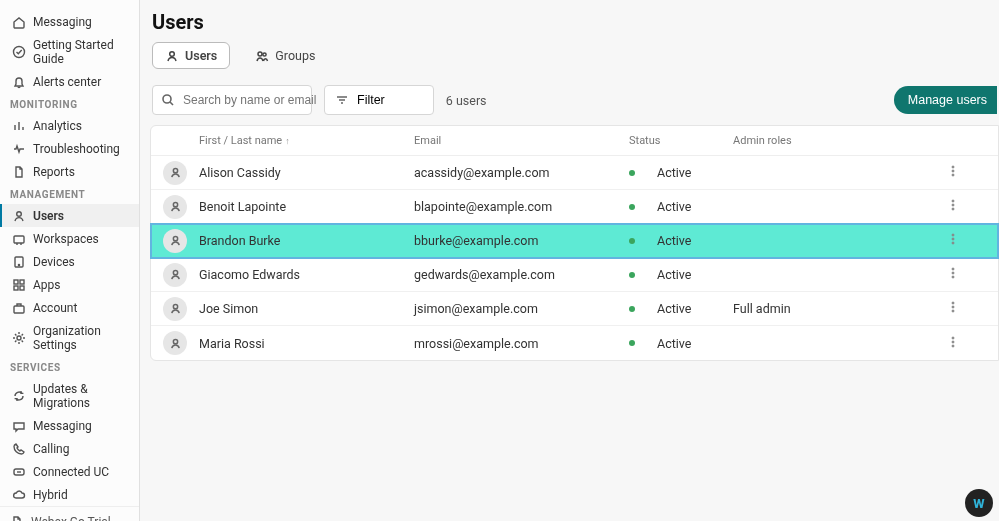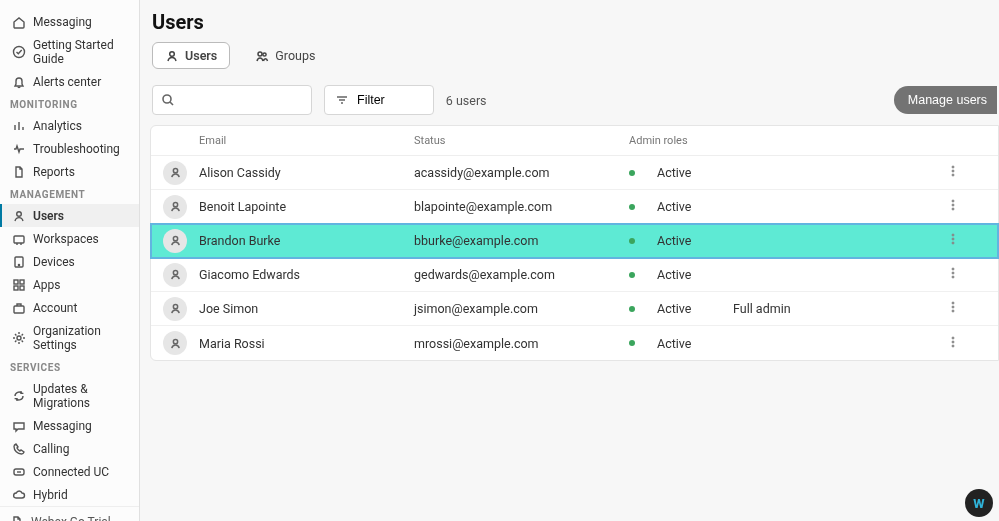--- a/index.html
+++ b/index.html
@@ -24,21 +24,21 @@
   .tab-icon svg { width: 14px; height: 14px; stroke: #444; fill: none; stroke-width: 1.5; }
   
   .toolbar { display: flex; align-items: center; gap: 12px; padding: 16px 2px 10px; }
   .search { display: flex; align-items: center; gap: 8px; width: 160px; height: 30px; border: 1px solid #d6d6d6; border-radius: 4px; background: #fff; padding: 0 8px; }
   .search input { border: none; outline: none; font-size: 12px; flex: 1; background: transparent; }
   .search-icon, .filter-icon { width: 14px; height: 14px; display: inline-flex; }
   .search-icon svg, .filter-icon svg { width: 14px; height: 14px; stroke: #666; fill: none; stroke-width: 1.6; }
   .filter { display: inline-flex; align-items: center; gap: 8px; height: 30px; padding: 0 48px 0 10px; border: 1px solid #d6d6d6; border-radius: 4px; background: #fff; font-size: 12.5px; cursor: pointer; }
   .count { font-size: 12.5px; color: #555; }
   .toolbar-spacer { flex: 1; }
-  .manage-btn { background: #737373; color: #fff; border: none; border-radius: 14px 0 0 14px; padding: 7px 10px 7px 14px; font-size: 12.5px; cursor: pointer; margin-right: 0; }
+  .manage-btn { background: #0f766e; color: #fff; border: none; border-radius: 14px 0 0 14px; padding: 7px 10px 7px 14px; font-size: 12.5px; cursor: pointer; margin-right: 0; }
   
   .table { background: #fff; border: 1px solid #e5e5e5; border-radius: 6px 0 0 6px; margin-right: 0; }
   .thead, .trow { display: grid; grid-template-columns: 48px 215px 215px 104px 200px 40px; align-items: center; }
   .thead { font-size: 11px; color: #777; padding: 6px 0; border-bottom: 1px solid #eee; }
   .thead .col { padding: 2px 0; }
   .sort-arrow { font-size: 9px; color: #999; padding-left: 3px; }
   .trow { height: 34px; border-bottom: 1px solid #f0f0f0; font-size: 12.5px; color: #333; cursor: pointer; }
   .trow:last-child { border-bottom: none; }
   .trow.selected { outline: 2px solid #62b4e0; outline-offset: -1px; background: #5eead4; }
   .avatar { width: 24px; height: 24px; border-radius: 50%; background: #e6e6e6; display: inline-flex; align-items: center; justify-content: center; margin-left: 12px; }
@@ -318,37 +318,39 @@
     </div>
       </div>
 
     <div class="toolbar">
       <div class="search">
         <span class="search-icon">
             <svg viewBox="0 0 14 14">
               <use href="#i-search"></use>
             </svg>
           </span>
+        <input type="text" placeholder="Search by name or email" style="">
       </div>
       <button class="filter">
         <span class="filter-icon">
             <svg viewBox="0 0 14 14">
               <use href="#i-filter"></use>
             </svg>
           </span>
         <span>Filter</span>
       </button>
       <span class="count">6 users</span>
       <div class="toolbar-spacer"></div>
       <button class="manage-btn">Manage users</button>
     </div>
 
     <div class="table">
       <div class="thead">
         <div class="col"></div>
+        <div class="col"><span>First / Last name</span><span class="sort-arrow">↑</span></div>
         <div class="col">Email</div>
         <div class="col">Status</div>
         <div class="col">Admin roles</div>
         <div class="col"></div>
       </div>
       <div id="tbody">
           <div class="trow">
       <div><span class="avatar">
                 <svg viewBox="0 0 14 14">
                   <use href="#i-user"></use>

